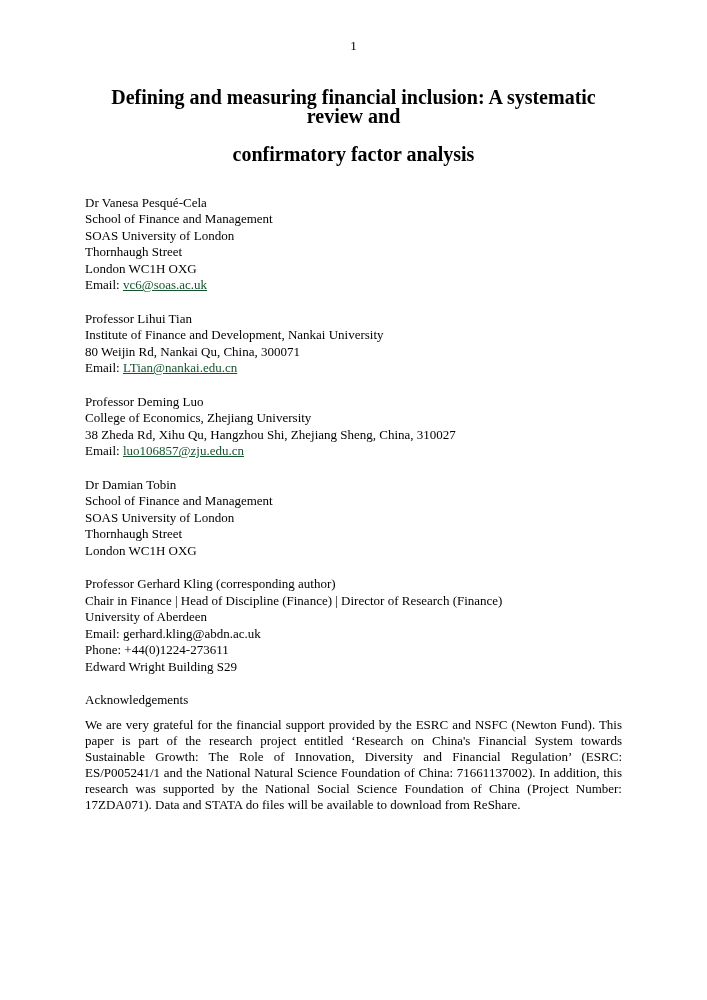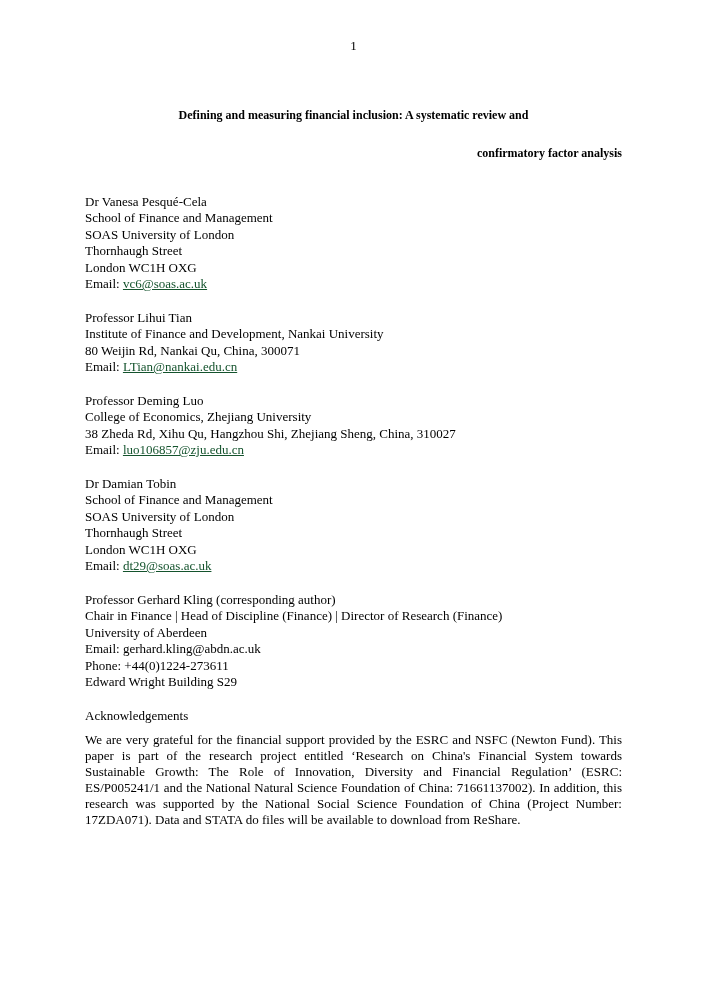--- a/index.html
+++ b/index.html
@@ -18,31 +18,30 @@
     font-family: "Liberation Serif", serif;
     font-size: 13px;
     line-height: 16.5px;
     color: #000000;
   }
   .page-number {
     text-align: center;
     line-height: 16.5px;
   }
   .title {
-    margin-top: 51px;
+    margin-top: 33px;
     text-align: center;
     font-weight: bold;
-    font-size: 12px;
+    font-size: 20px;
   }
   .title-line {
     line-height: 19px;
   }
   .title-line + .title-line {
     margin-top: 19px;
-    text-align: right;
   }
   .authors {
     margin-top: 31px;
     font-family: Liberation Serif, serif;
   }
   .author-block {
     margin: 0 0 17px 0;
   }
   .author-block p {
     margin: 0;
@@ -102,21 +101,20 @@
       <p>38 Zheda Rd, Xihu Qu, Hangzhou Shi, Zhejiang Sheng, China, 310027</p>
       <p><span>Email: </span><a class="email-link">luo106857@zju.edu.cn</a></p>
     </div>
 
     <div class="author-block">
       <p>Dr Damian Tobin</p>
       <p>School of Finance and Management</p>
       <p>SOAS University of London</p>
       <p>Thornhaugh Street</p>
       <p>London WC1H OXG</p>
-      <p><span>Email: </span><a class="email-link">dt29@soas.ac.uk</a></p>
     </div>
 
     <div class="author-block">
       <p>Professor Gerhard Kling (corresponding author)</p>
       <p>Chair in Finance | Head of Discipline (Finance) | Director of Research (Finance)</p>
       <p>University of Aberdeen</p>
       <p>Email: gerhard.kling@abdn.ac.uk</p>
       <p>Phone: +44(0)1224-273611</p>
       <p>Edward Wright Building S29</p>
     </div>

